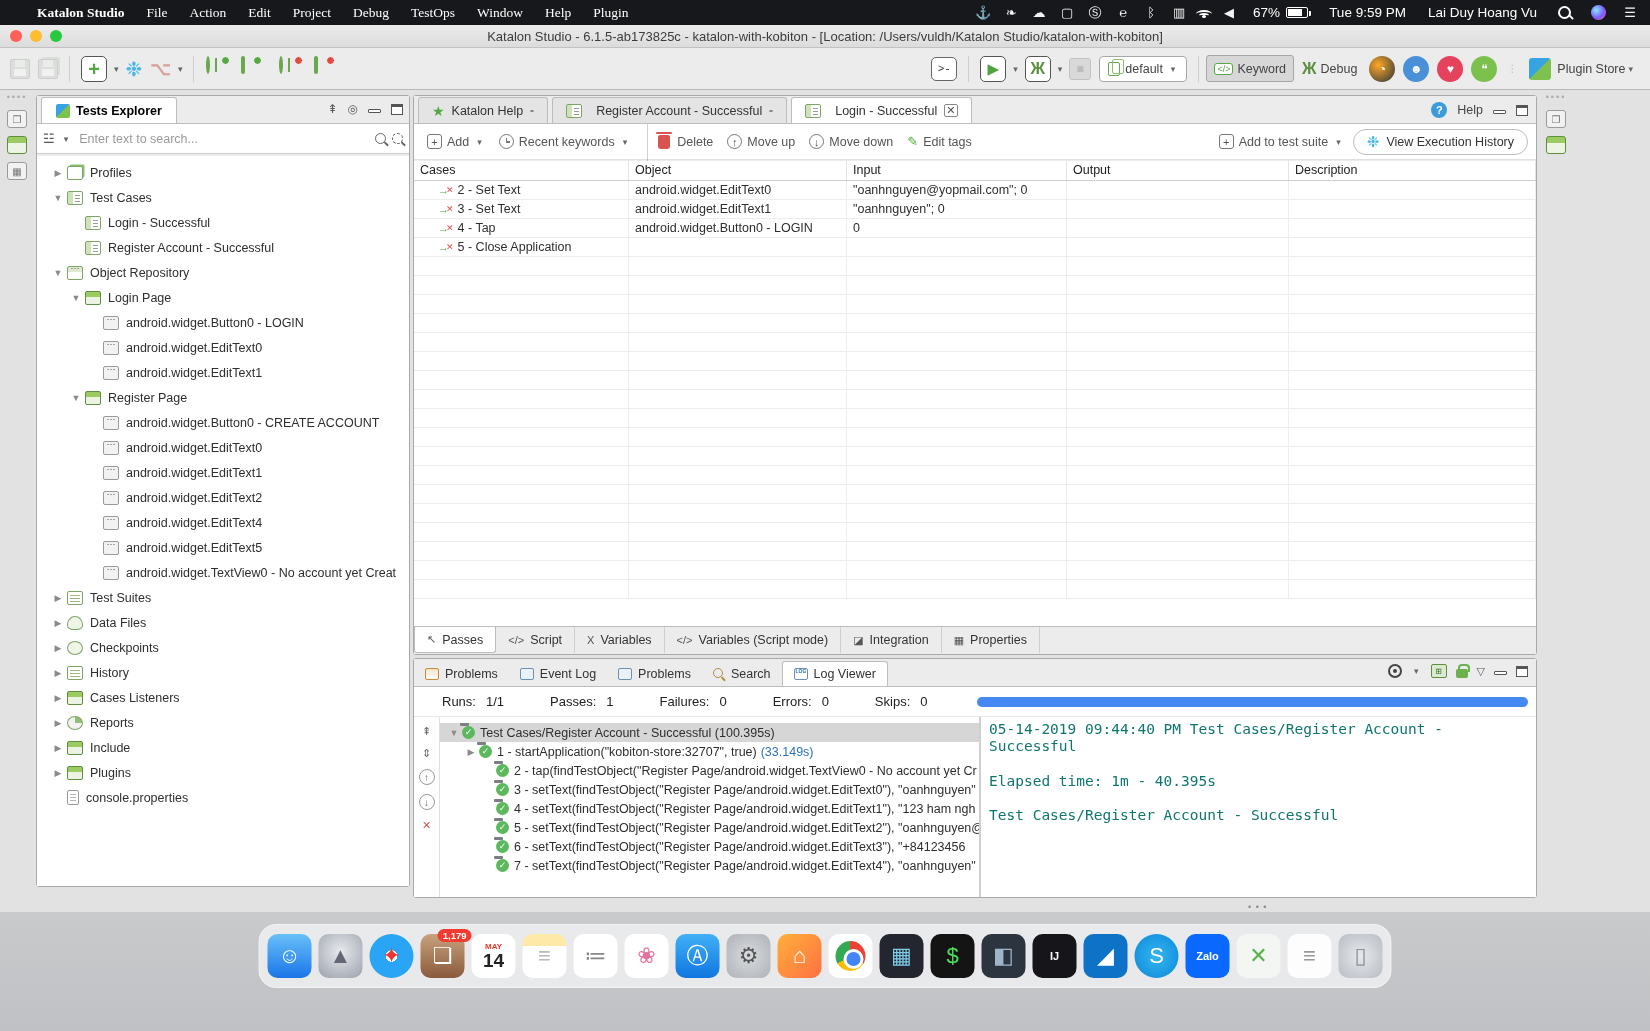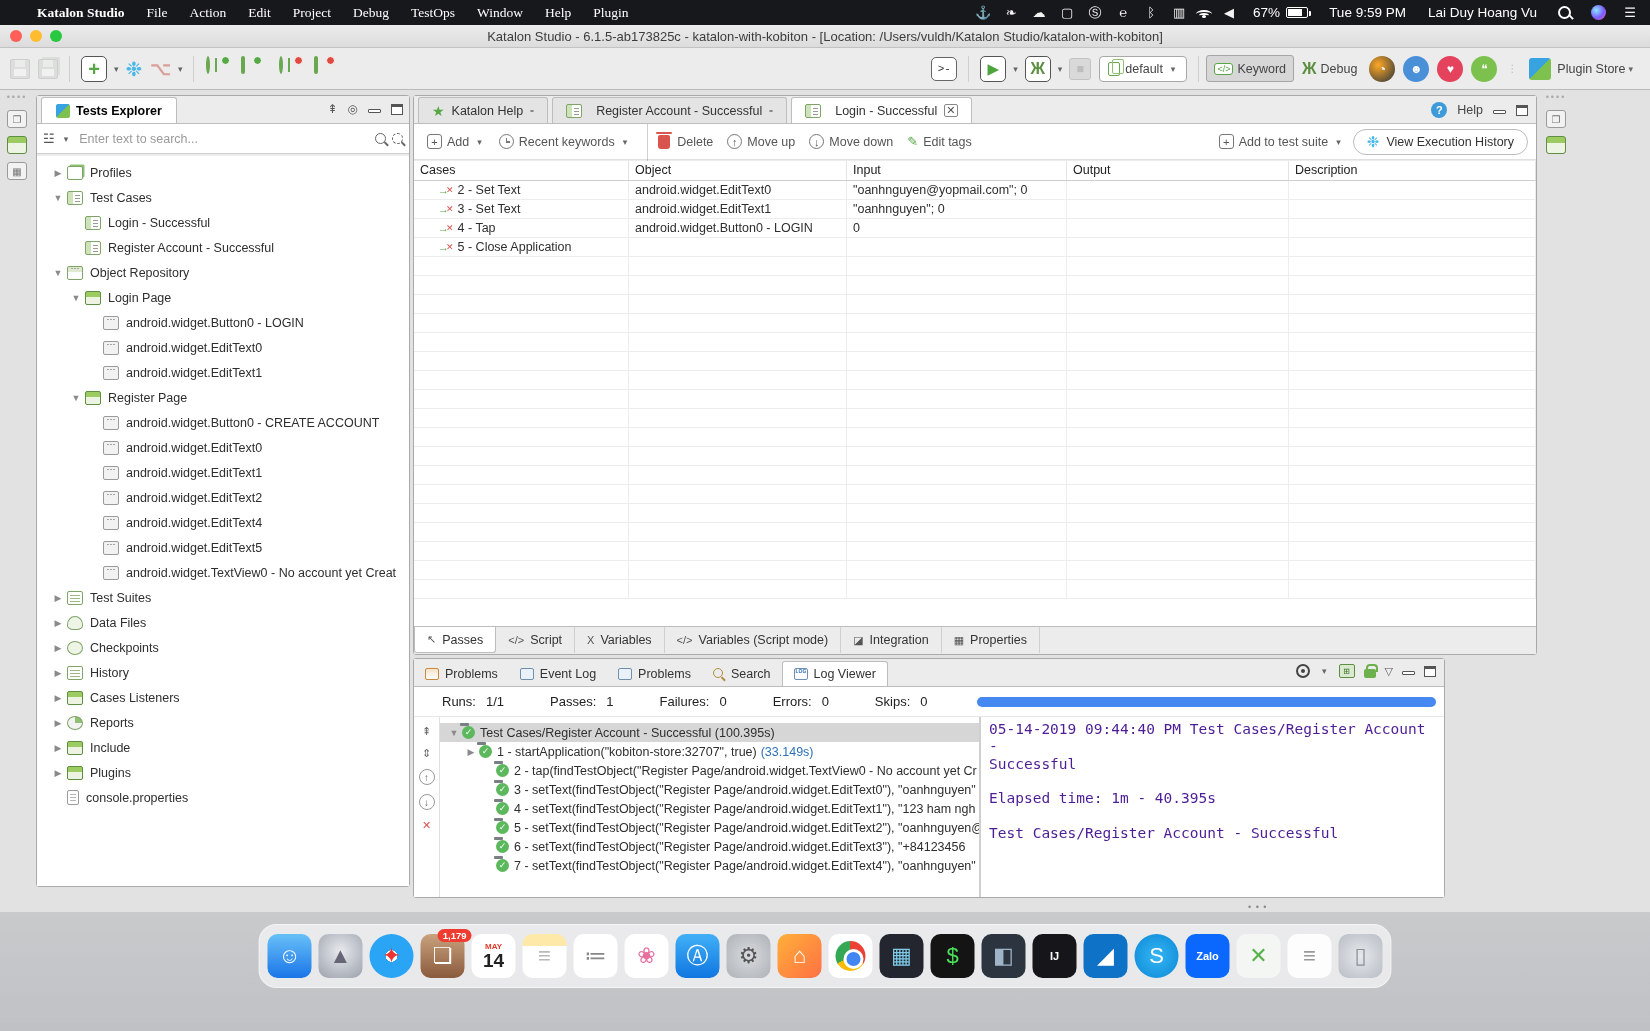--- a/index.html
+++ b/index.html
@@ -160,21 +160,21 @@
   .kwic{display:inline-flex;align-items:center;flex:none;margin-left:18px;}
   .kwic::before{content:"→";color:#57a747;font-size:11px;}
   .kwic::after{content:"✕";color:#d9534f;font-size:9px;margin-left:-3px;}
   .manual-tabs{position:absolute;left:0;right:0;bottom:0;height:28px;background:#ececec;border-top:1px solid #bdbdbd;
     display:flex;align-items:flex-start;font-size:12.5px;color:#333;}
   .m-tab{display:flex;align-items:center;gap:6px;height:26px;padding:0 12px;border-right:1px solid #cfcfcf;}
   .m-tab[data-active="true"]{background:#fff;border:1px solid #bdbdbd;border-top:none;border-radius:0 0 3px 3px;}
   .mt-ic{font-size:11px;color:#555;}
 
   
-  #console{left:413px;top:568px;width:1032px;height:240px;background:#ececec;}
+  #console{left:413px;top:568px;width:1124px;height:240px;background:#ececec;}
   .c-tabbar{height:28px;display:flex;align-items:flex-end;background:#ececec;border-bottom:1px solid #bdbdbd;position:relative;}
   .c-tab{display:flex;align-items:center;gap:6px;height:25px;padding:0 11px;font-size:12.5px;color:#333;}
   .c-tab[data-active="true"]{background:#fff;border:1px solid #bdbdbd;border-bottom:none;border-radius:3px 3px 0 0;}
   .ct-ic{width:14px;height:12px;border:1px solid #6f8fae;border-radius:2px;background:#eaf1f8;flex:none;}
   .ct-ic[data-icon="problems"]{border-color:#c98a3d;background:linear-gradient(#f6e2c8,#fff);}
   .ct-ic[data-icon="search"]{border:none;background:none;width:12px;height:12px;position:relative;}
   .ct-ic[data-icon="search"]::before{content:"";position:absolute;width:8px;height:8px;border:1.5px solid #b38c3f;border-radius:50%;}
   .ct-ic[data-icon="search"]::after{content:"";position:absolute;width:5px;height:1.5px;background:#b38c3f;transform:rotate(45deg);right:-1px;bottom:0;}
   .ct-ic[data-icon="logviewer"]{background:#fff;position:relative;}
   .ct-ic[data-icon="logviewer"]::before{content:"LOG";position:absolute;top:-1px;left:1px;font-size:5px;color:#2a6db5;font-weight:bold;}
@@ -196,21 +196,21 @@
   .mini-box{width:16px;height:16px;border:1px solid #999;border-radius:8px;display:flex;align-items:center;justify-content:center;font-size:10px;}
   .log-tree{width:540px;border-right:1px solid #cfcfcf;overflow:hidden;padding-top:6px;font-size:12.5px;color:#2e2e2e;}
   .lrow{display:flex;align-items:center;height:19px;white-space:nowrap;overflow:hidden;}
   .lrow[data-state="selected"]{background:#d6d6d6;}
   .larr{width:16px;flex:none;text-align:center;color:#8a8a8a;font-size:9px;}
   .chk{width:13px;height:13px;border-radius:50%;background:#5cb85c;color:#fff;font-size:9px;line-height:13px;text-align:center;
     flex:none;margin-right:5px;position:relative;}
   .chk::before{content:"";position:absolute;left:-2px;top:-3px;width:9px;height:3px;background:#7a7f85;border-radius:1px;}
   .ltime{color:#2d72b8;margin-left:4px;}
   .log-text{flex:1;background:#fff;border-left:1px solid #cfcfcf;padding:4px 8px;
-    font-family:"DejaVu Sans Mono",monospace;font-size:14.5px;color:#4c1d95;line-height:1.2;}
+    font-family:"DejaVu Sans Mono",monospace;font-size:14.5px;color:#0f766e;line-height:1.2;}
   .log-text .ln{min-height:17px;white-space:pre-wrap;}
 
   .sash-dots{position:absolute;left:1248px;top:812px;color:#8a8a8a;font-size:9px;letter-spacing:1px;}
 
   
   #desktop{position:absolute;left:0;top:912px;width:1650px;height:119px;background:linear-gradient(#c9cacc,#bfc1c4);}
   #dock{position:absolute;left:50%;top:12px;transform:translateX(-50%);height:64px;border-radius:18px;
     background:rgba(246,246,248,.72);border:1px solid rgba(255,255,255,.5);display:flex;align-items:center;padding:6px 8px;gap:7px;}
   .dock-icon{width:44px;height:44px;border-radius:10px;display:flex;flex-direction:column;align-items:center;justify-content:center;
     position:relative;color:#fff;font-size:22px;flex:none;}

